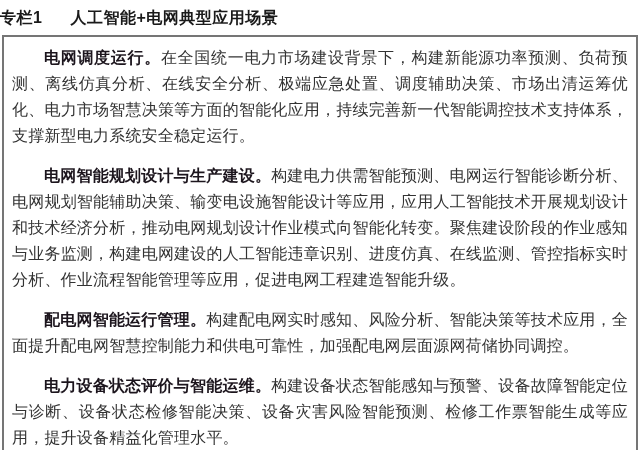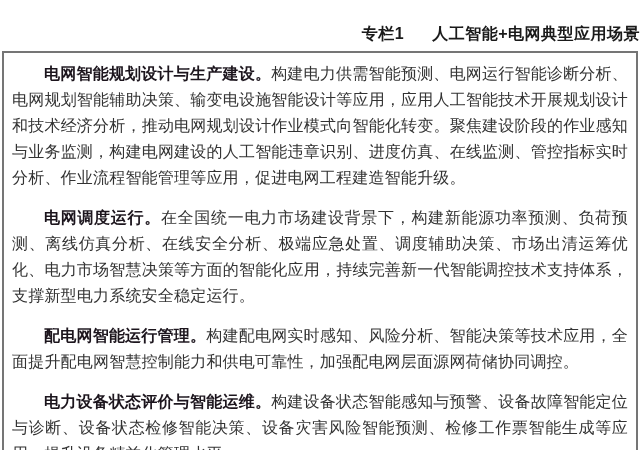--- a/index.html
+++ b/index.html
@@ -11,25 +11,25 @@
     overflow: hidden;
     font-family: "Liberation Sans", "DejaVu Sans", sans-serif;
   }
   .page {
     width: 640px;
     height: 450px;
     box-sizing: border-box;
     background: #ffffff;
   }
   .doc-title {
-    text-align: right;
+    text-align: left;
     font-size: 16px;
     font-weight: bold;
     color: #1a1a1a;
-    padding-top: 24px;
+    padding-top: 8px;
     height: 27px;
     letter-spacing: 0.5px;
     white-space: nowrap;
   }
   .doc-title .title-label {
     margin-right: 28px;
   }
   .panel {
     box-sizing: border-box;
     margin: 0 2px;
@@ -60,23 +60,23 @@
 <body>
 
 <div class="page">
 
   <div class="doc-title">
     <span class="title-label">专栏1</span><span>人工智能+电网典型应用场景</span>
   </div>
 
   <div class="panel">
 
+    <p class="para"><span class="lead">电网调度运行。</span><span>在全国统一电力市场建设背景下，构建新能源功率预测、负荷预测、离线仿真分析、在线安全分析、极端应急处置、调度辅助决策、市场出清运筹优化、电力市场智慧决策等方面的智能化应用，持续完善新一代智能调控技术支持体系，支撑新型电力系统安全稳定运行。</span></p>
+
     <p class="para"><span class="lead">电网智能规划设计与生产建设。</span><span>构建电力供需智能预测、电网运行智能诊断分析、电网规划智能辅助决策、输变电设施智能设计等应用，应用人工智能技术开展规划设计和技术经济分析，推动电网规划设计作业模式向智能化转变。聚焦建设阶段的作业感知与业务监测，构建电网建设的人工智能违章识别、进度仿真、在线监测、管控指标实时分析、作业流程智能管理等应用，促进电网工程建造智能升级。</span></p>
-
-    <p class="para"><span class="lead">电网调度运行。</span><span>在全国统一电力市场建设背景下，构建新能源功率预测、负荷预测、离线仿真分析、在线安全分析、极端应急处置、调度辅助决策、市场出清运筹优化、电力市场智慧决策等方面的智能化应用，持续完善新一代智能调控技术支持体系，支撑新型电力系统安全稳定运行。</span></p>
 
     <p class="para"><span class="lead">配电网智能运行管理。</span><span>构建配电网实时感知、风险分析、智能决策等技术应用，全面提升配电网智慧控制能力和供电可靠性，加强配电网层面源网荷储协同调控。</span></p>
 
     <p class="para"><span class="lead">电力设备状态评价与智能运维。</span><span>构建设备状态智能感知与预警、设备故障智能定位与诊断、设备状态检修智能决策、设备灾害风险智能预测、检修工作票智能生成等应用，提升设备精益化管理水平。</span></p>
 
   </div>
 
 </div>
 
 </body></html>

